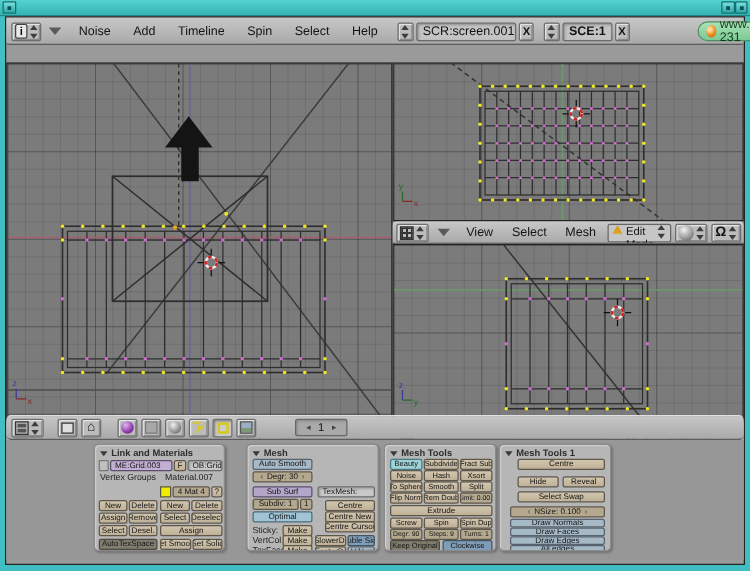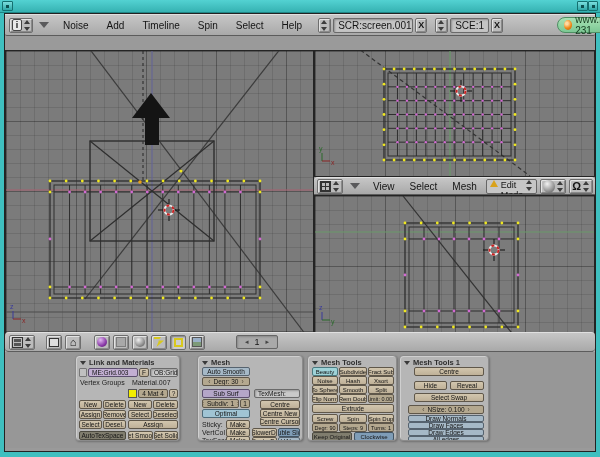--- a/index.html
+++ b/index.html
@@ -142,21 +142,21 @@
       <span class="menu-item">Select</span>
       <span class="menu-item">Help</span>
       <span class="hbtn" style="width:14px;margin-left:6px;">
           <span class="ud"></span>
         </span>
       <span class="fld" style="width:80px;">SCR:screen.001</span>
       <span class="hbtn xbtn">X</span>
       <span class="hbtn" style="width:14px;margin-left:6px;">
           <span class="ud"></span>
         </span>
-      <span class="fld" style="width:62px;">SCE:1</span>
+      <span class="fld" style="width:62px;font-weight:bold;">SCE:1</span>
       <span class="hbtn xbtn">X</span>
       <span class="pill" style="margin-left:52px;">
         <span class="blender-logo"></span>
         <span>www.blender.org 231</span>
       </span>
 
     </div>
 
     <div class="workspace">
 

